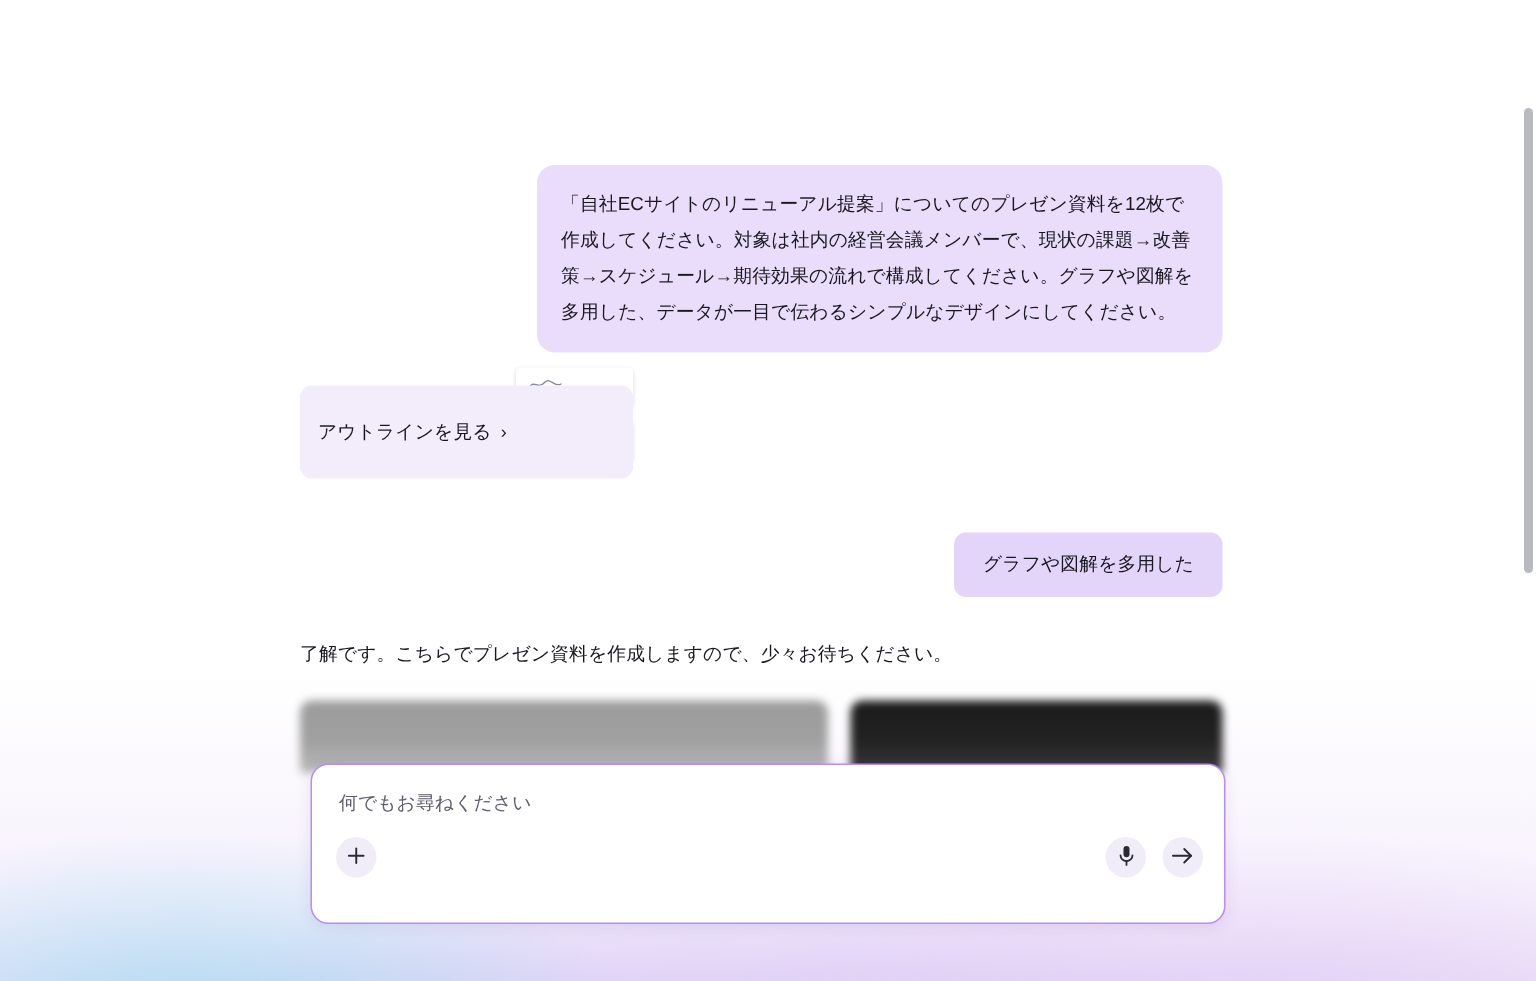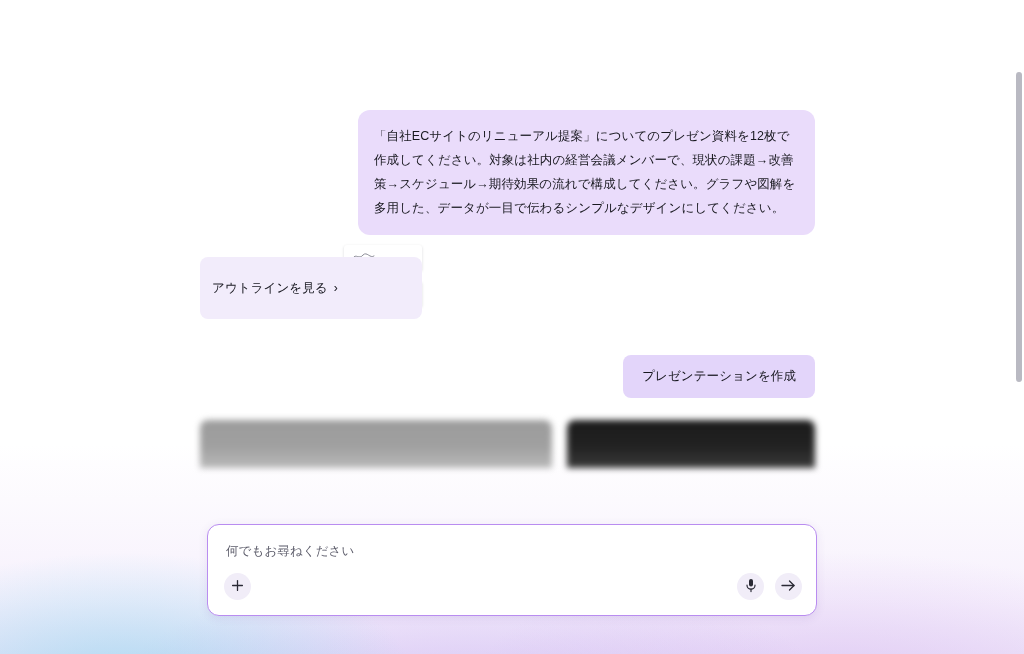--- a/index.html
+++ b/index.html
@@ -187,21 +187,21 @@
     width: 248px;
     background: linear-gradient(to bottom, #1b1b1b 0%, #222222 55%, #3a3a3a 100%);
   }
 
   
   .composer {
     position: absolute;
     left: 207px;
     bottom: 38px;
     width: 610px;
-    height: 92px;
+    height: 107px;
     background: #ffffff;
     border: 1.5px solid #b98cf0;
     border-radius: 12px;
     box-sizing: border-box;
     box-shadow: 0 2px 10px rgba(90, 50, 150, 0.10);
     padding: 16px 14px 10px 16px;
   }
   .composer-input {
     width: 100%;
     border: none;
@@ -306,23 +306,24 @@
           </svg>
         </div>
       </div>
       <div class="outline-card-inner">
         <span class="outline-label">アウトラインを見る</span>
         <span class="outline-chevron">›</span>
       </div>
     </div>
 
     <div class="action-chip-row">
-      <button class="action-chip">プレゼンテーションを作成</button>
+      <button class="action-chip">グラフや図解を多用した</button>
     </div>
 
+    <div class="assistant-text2">了解です。こちらでプレゼン資料を作成しますので、少々お待ちください。</div>
 
     <div class="preview-row">
       <div class="preview-card"></div>
       <div class="preview-card dark"></div>
     </div>
   </div>
 
   <div class="composer">
     <input class="composer-input" type="text" placeholder="何でもお尋ねください" style="">
     <div class="composer-bottom">

